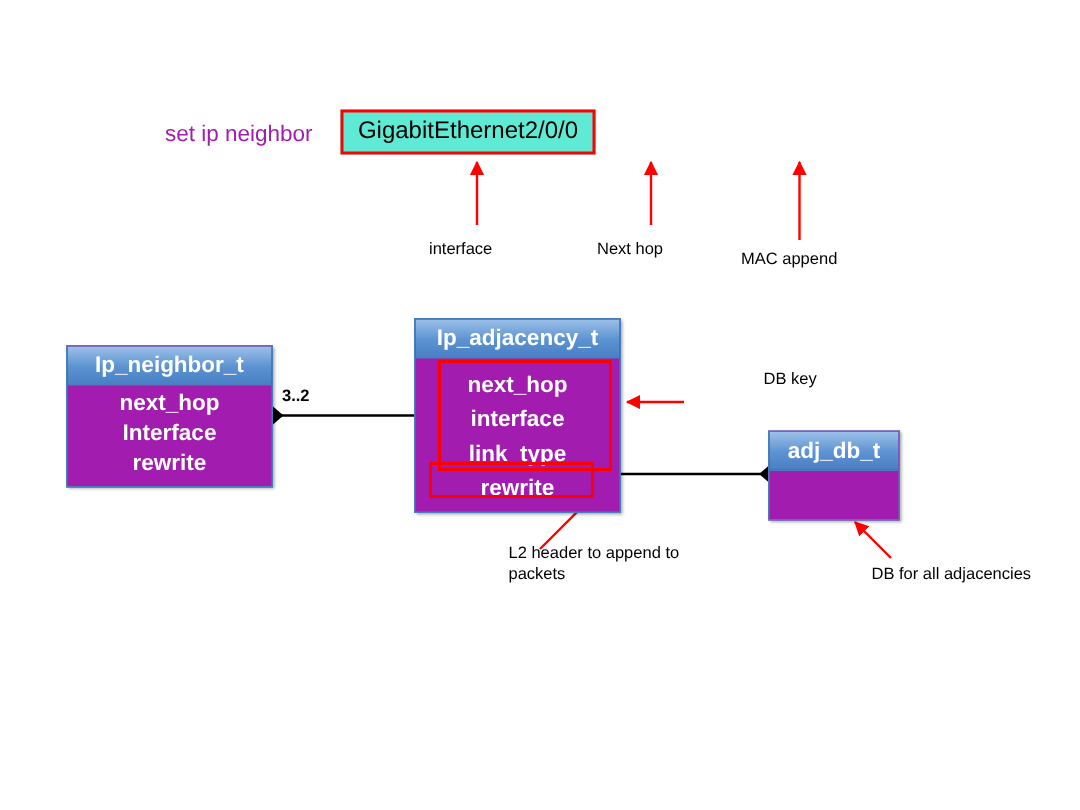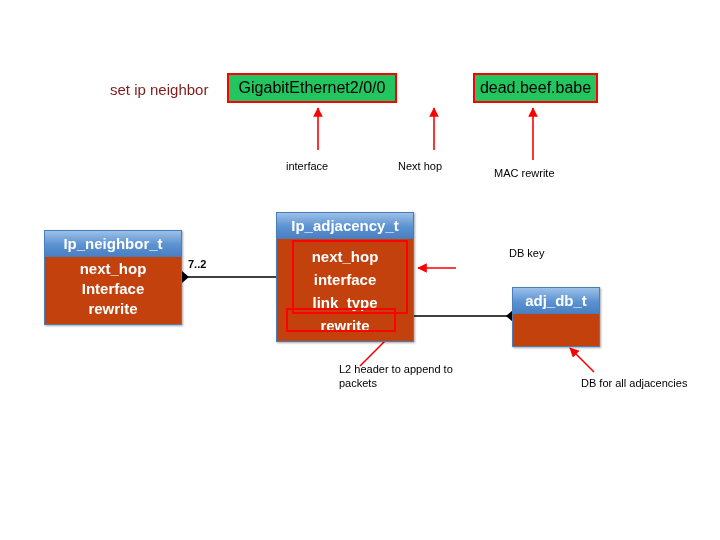--- a/index.html
+++ b/index.html
@@ -20,28 +20,28 @@
     position: absolute;
     left: 0; top: 0;
     width: 720px;
     height: 540px;
   }
 
   
   .cmd-label {
     position: absolute;
     font-size: 15px;
-    color: #7f1d1d;
+    color: #a21caf;
     white-space: nowrap;
     line-height: 1;
   }
   .cmd-token {
     position: absolute;
     border: 2px solid #ff0000;
-    background: #22c55e;
+    background: #5eead4;
     font-size: 16px;
     color: #000;
     white-space: nowrap;
     display: flex;
     align-items: center;
     justify-content: center;
     box-sizing: border-box;
     line-height: 1;
   }
 
@@ -56,21 +56,21 @@
   .annot.wrap {
     white-space: normal;
     width: 125px;
   }
 
   
   .uml-box {
     position: absolute;
     box-sizing: border-box;
     border: 1px solid #4a7ebb;
-    background: #c2410c;
+    background: #a21caf;
     box-shadow: 1px 1px 2px rgba(0,0,0,0.35);
     overflow: hidden;
   }
   .uml-header {
     box-sizing: border-box;
     height: 26px;
     background: linear-gradient(to bottom, #9cc0e8 0%, #5b92d1 55%, #4a80c4 100%);
     color: #ffffff;
     font-size: 15px;
     font-weight: bold;
@@ -147,38 +147,37 @@
     <line x1="360" y1="366" x2="395" y2="331" stroke="#ff0000" stroke-width="1.6" marker-end="url(#redArrow)"></line>
 
     <line x1="594" y1="372" x2="570" y2="348" stroke="#ff0000" stroke-width="1.6" marker-end="url(#redArrow)"></line>
   </svg>
 
   <div class="cmd-label" style="left:110px; top:82px;">set ip neighbor</div>
 
   <div class="cmd-token" style="left:227px; top:73px; width:170px; height:30px;">GigabitEthernet2/0/0</div>
 
 
-  <div class="cmd-token" style="left:473px; top:73px; width:125px; height:30px;">dead.beef.babe</div>
 
   <div class="annot" style="left:286px; top:160px;">interface</div>
 
   <div class="annot" style="left:398px; top:160px;">Next hop</div>
 
-  <div class="annot" style="left:494px; top:167px;">MAC rewrite</div>
+  <div class="annot" style="left:494px; top:167px;">MAC append</div>
 
   <div class="uml-box" style="left:44px; top:230px; width:138px; height:95px;">
     <div class="uml-header">Ip_neighbor_t</div>
     <div class="uml-body">
       <div class="uml-attr">next_hop</div>
       <div class="uml-attr">Interface</div>
       <div class="uml-attr">rewrite</div>
     </div>
   </div>
 
-  <div class="mult" style="left:188px; top:258px;">7..2</div>
+  <div class="mult" style="left:188px; top:258px;">3..2</div>
 
   <div class="uml-box" style="left:276px; top:212px; width:138px; height:130px;">
     <div class="uml-header">Ip_adjacency_t</div>
     <div class="uml-body" style="padding-top:6px;">
       <div class="uml-attr" style="line-height:23px;">next_hop</div>
       <div class="uml-attr" style="line-height:23px;">interface</div>
       <div class="uml-attr" style="line-height:23px;">link_type</div>
       <div class="uml-attr" style="line-height:23px;">rewrite</div>
     </div>
   </div>

